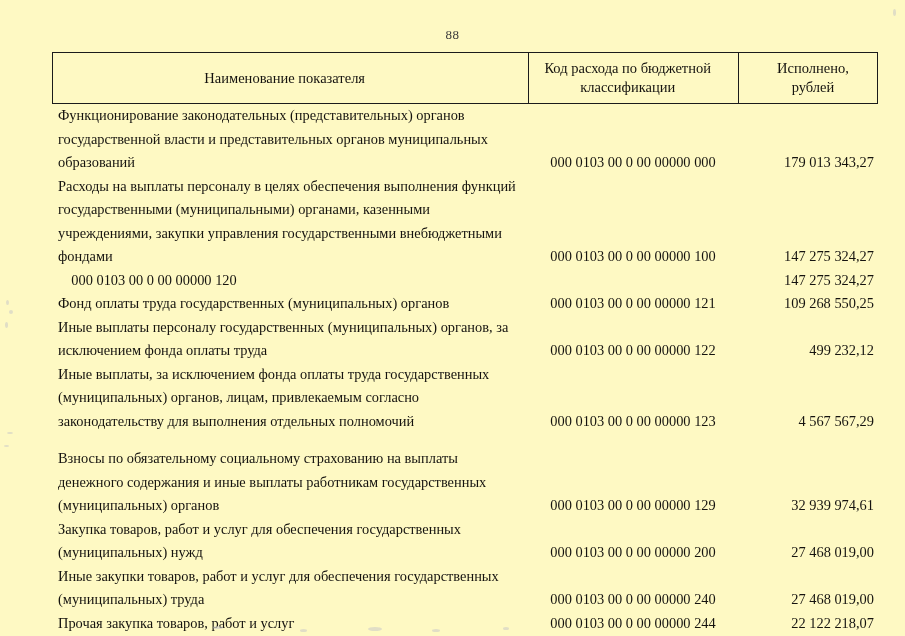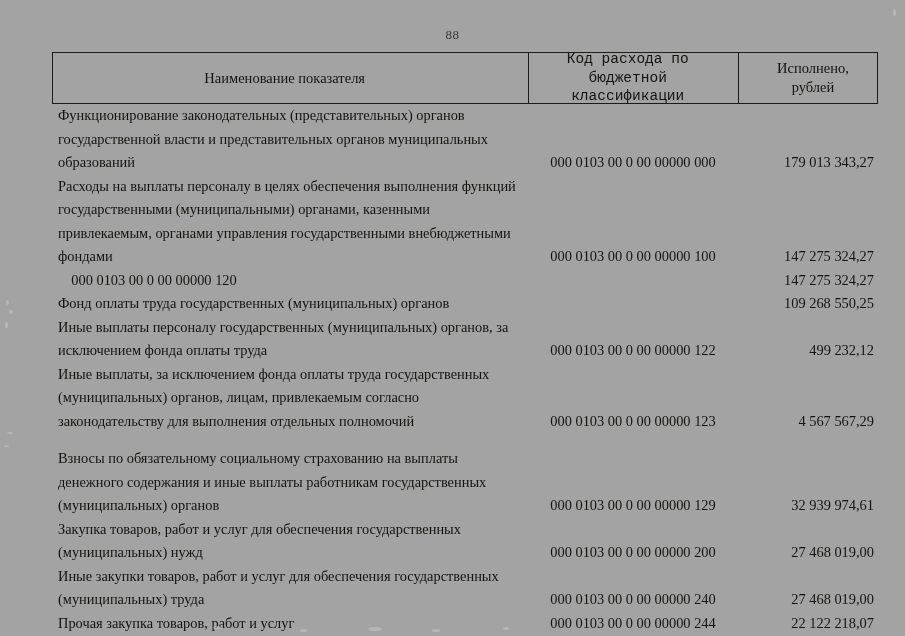--- a/index.html
+++ b/index.html
@@ -14,21 +14,21 @@
     overflow: hidden;
     font-family: "Liberation Serif", "DejaVu Serif", serif;
     color: #15130f;
     -webkit-font-smoothing: antialiased;
   }
 
   
   .page {
     position: absolute;
     inset: 0;
-    background: #a3a3a3;
+    background: #fef9c3;
   }
 
   .page-number {
     position: absolute;
     top: 27px;
     left: 0;
     width: 905px;
     text-align: center;
     font-size: 13px;
     letter-spacing: 0.5px;
@@ -55,21 +55,21 @@
     display: flex;
     align-items: center;
     justify-content: center;
     text-align: center;
     font-size: 14.5px;
     line-height: 1.28;
     padding: 0 6px;
     box-sizing: border-box;
   }
   .th-name   { width: 479px; }
-  .th-code   { width: 204px; border-left: 1.4px solid #1b1b1b; font-family: Liberation Mono, monospace; }
+  .th-code   { width: 204px; border-left: 1.4px solid #1b1b1b; }
   .th-amount { width: 143px; border-left: 1.4px solid #1b1b1b; flex: 1 1 auto; padding-left: 16px; }
 
   .tbody {
     width: 826px;
   }
   .trow {
     display: flex;
     align-items: flex-end;
     width: 100%;
   }
@@ -122,30 +122,31 @@
       <div class="th th-amount">Исполнено, рублей</div>
     </div>
 
     <div class="tbody" id="table-body">
         <div class="trow">
           <div class="cell c-name">Функционирование законодательных (представительных) органов государственной власти и представительных органов муниципальных образований</div>
           <div class="cell c-code">000 0103 00 0 00 00000 000</div>
           <div class="cell c-amount">179 013 343,27</div>
         </div>
         <div class="trow">
-          <div class="cell c-name">Расходы на выплаты персоналу в целях обеспечения выполнения функций государственными (муниципальными) органами, казенными привлекаемым, органами управления государственными внебюджетными фондами</div>
+          <div class="cell c-name">Расходы на выплаты персоналу в целях обеспечения выполнения функций государственными (муниципальными) органами, казенными учреждениями, закупки управления государственными внебюджетными фондами</div>
           <div class="cell c-code">000 0103 00 0 00 00000 100</div>
           <div class="cell c-amount">147 275 324,27</div>
         </div>
         <div class="trow">
           <div class="cell c-code">000 0103 00 0 00 00000 120</div>
           <div class="cell c-amount">147 275 324,27</div>
         </div>
         <div class="trow">
           <div class="cell c-name">Фонд оплаты труда государственных (муниципальных) органов</div>
+          <div class="cell c-code">000 0103 00 0 00 00000 121</div>
           <div class="cell c-amount">109 268 550,25</div>
         </div>
         <div class="trow">
           <div class="cell c-name">Иные выплаты персоналу государственных (муниципальных) органов, за исключением фонда оплаты труда</div>
           <div class="cell c-code">000 0103 00 0 00 00000 122</div>
           <div class="cell c-amount">499 232,12</div>
         </div>
         <div class="trow">
           <div class="cell c-name">Иные выплаты, за исключением фонда оплаты труда государственных (муниципальных) органов, лицам, привлекаемым согласно законодательству для выполнения отдельных полномочий</div>
           <div class="cell c-code">000 0103 00 0 00 00000 123</div>

